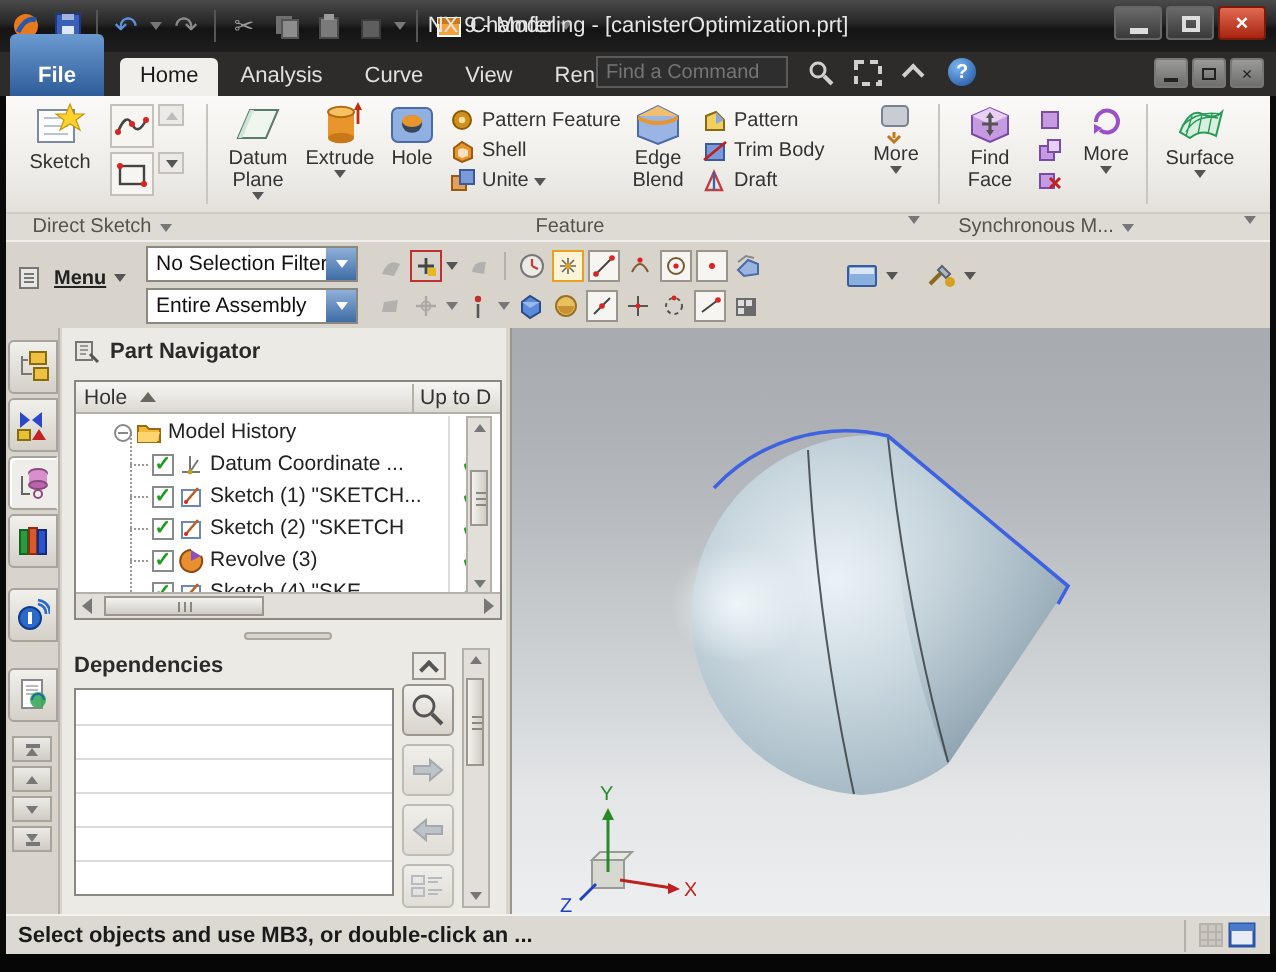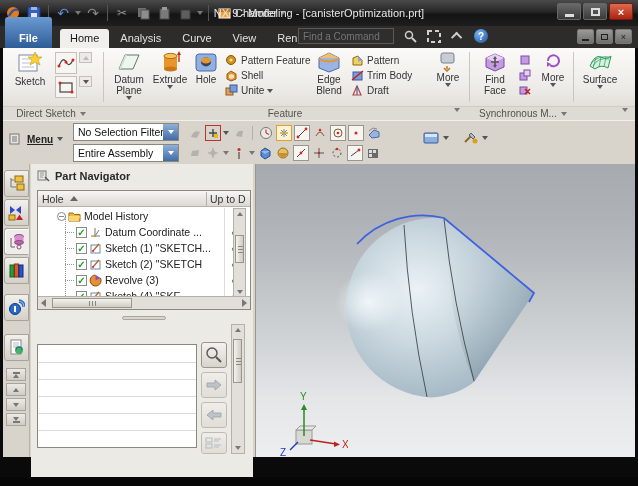--- a/index.html
+++ b/index.html
@@ -761,20 +761,26 @@
             <span style="position:absolute;left:42px;top:2px;width:1px;height:5px;background:#8a877f"></span>
           </div>
           <span class="harr" style="right:3px;border-top:4px solid transparent;border-bottom:4px solid transparent;border-left:5px solid #777;width:0;height:0"></span>
         </div>
       </div>
 
       <div class="splitter">
           <span class="sgrip"></span>
         </div>
 
+      <div class="dephdr">
+        <span>Dependencies</span>
+        <span class="colbtn">
+            <span class="chevup"></span>
+          </span>
+      </div>
       <div class="depbox">
         <span class="depline" style="top:17px"></span>
           <span class="depline" style="top:34px"></span>
         <span class="depline" style="top:51px"></span>
           <span class="depline" style="top:68px"></span>
         <span class="depline" style="top:85px"></span>
       </div>
       <div class="depbtn" style="top:178px">
         <svg width="18" height="18">
             <circle cx="7" cy="7" r="5" fill="none" stroke="#555" stroke-width="1.4"></circle>
@@ -846,15 +852,31 @@
         <text x="32" y="14" fill="#2a8a2a" font-size="10" font-family="Liberation Sans, sans-serif">Y</text>
         <line x1="42" y1="54" x2="68" y2="58" stroke="#c02020" stroke-width="1.5"></line>
         <polygon points="72,58.5 66,55.5 66,61 " fill="#c02020"></polygon>
         <text x="74" y="62" fill="#c02020" font-size="10" font-family="Liberation Sans, sans-serif">X</text>
         <line x1="30" y1="56" x2="22" y2="64" stroke="#2040c0" stroke-width="1.5"></line>
         <text x="12" y="70" fill="#2040c0" font-size="10" font-family="Liberation Sans, sans-serif">Z</text>
       </svg>
     </div>
   </div>
 
+  <div class="statusbar">
+    <span class="stmsg">Select objects and use MB3, or double-click an ...</span>
+    <span class="stdiv"></span>
+    <span class="mi gray">
+        <svg width="13" height="13">
+          <rect x="1" y="1" width="11" height="11" fill="#b8b4ac" stroke="#8a877f"></rect>
+          <path d="M1 5h11M1 9h11M5 1v11M9 1v11" stroke="#8a877f"></path>
+        </svg>
+      </span>
+    <span class="mi" style="margin-right:6px">
+        <svg width="14" height="13">
+          <rect x="1" y="1" width="12" height="11" fill="#e8ecf4" stroke="#2a55aa" stroke-width="1.5"></rect>
+          <rect x="1" y="1" width="12" height="3.5" fill="#4a7ac8"></rect>
+        </svg>
+      </span>
+  </div>
 
   <div class="bottomedge"></div>
 </div>
 
 </body></html>

